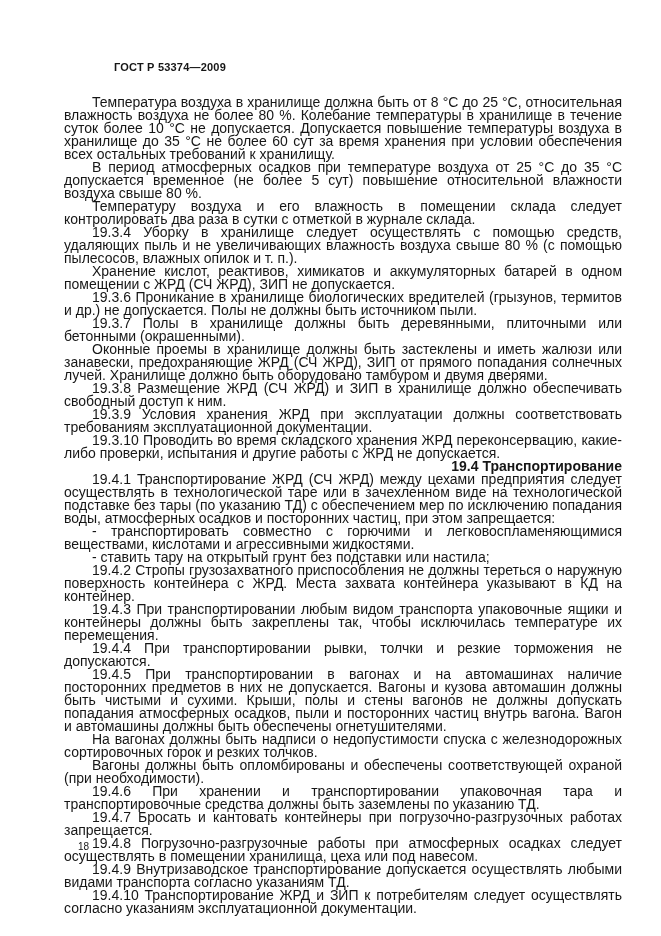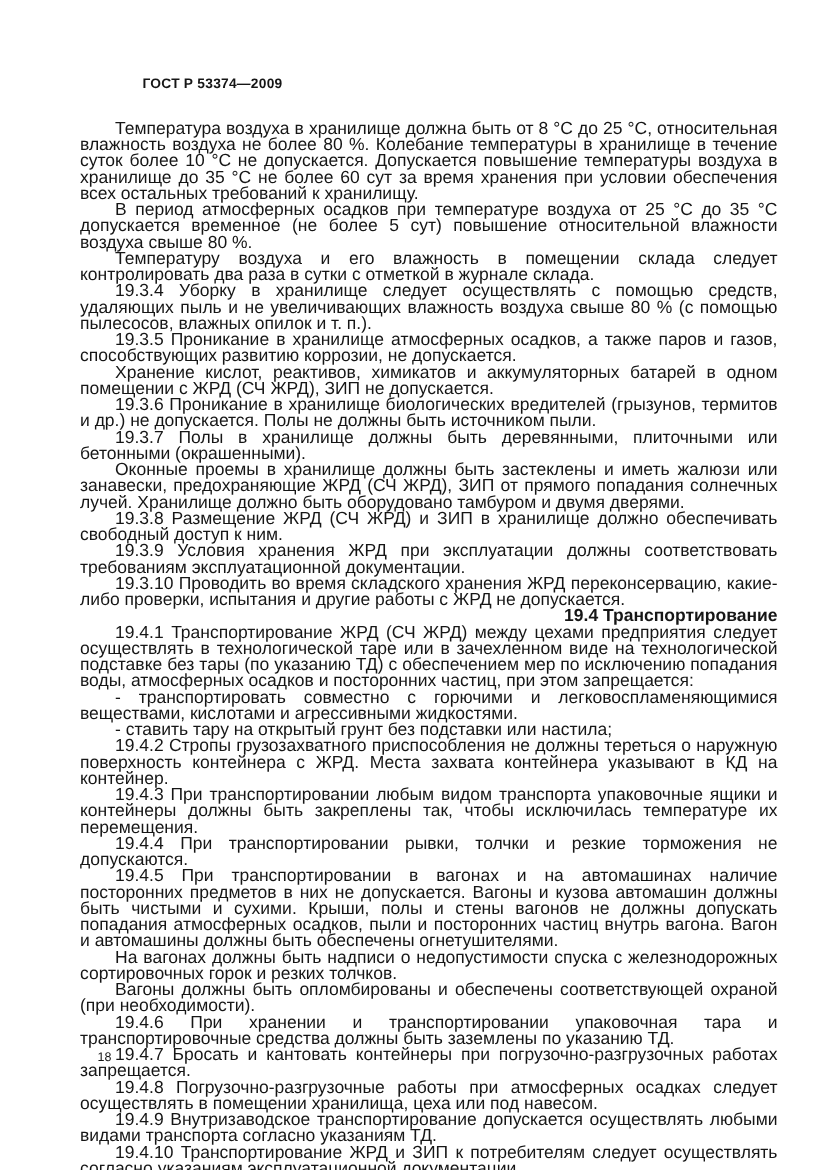--- a/index.html
+++ b/index.html
@@ -56,21 +56,20 @@
 <body>
 
 <div class="page">
   <div class="running-header">ГОСТ Р 53374—2009</div>
 
   <div class="doc-body">
       <p class="para body">Температура воздуха в хранилище должна быть от 8 °С до 25 °С, относительная влажность воздуха не более 80 %. Колебание температуры в хранилище в течение суток более 10 °С не допускается. Допускается повышение температуры воздуха в хранилище до 35 °С не более 60 сут за время хранения при условии обеспечения всех остальных требований к хранилищу.</p>
       <p class="para body">В период атмосферных осадков при температуре воздуха от 25 °С до 35 °С допускается временное (не более 5 сут) повышение относительной влажности воздуха свыше 80 %.</p>
       <p class="para body">Температуру воздуха и его влажность в помещении склада следует контролировать два раза в сутки с отметкой в журнале склада.</p>
       <p class="para body">19.3.4 Уборку в хранилище следует осуществлять с помощью средств, удаляющих пыль и не увеличивающих влажность воздуха свыше 80 % (с помощью пылесосов, влажных опилок и т. п.).</p>
-      <p class="para body">19.3.5 Проникание в хранилище атмосферных осадков, а также паров и газов, способствующих развитию коррозии, не допускается.</p>
       <p class="para body">Хранение кислот, реактивов, химикатов и аккумуляторных батарей в одном помещении с ЖРД (СЧ ЖРД), ЗИП не допускается.</p>
       <p class="para body">19.3.6 Проникание в хранилище биологических вредителей (грызунов, термитов и др.) не допускается. Полы не должны быть источником пыли.</p>
       <p class="para body">19.3.7 Полы в хранилище должны быть деревянными, плиточными или бетонными (окрашенными).</p>
       <p class="para body">Оконные проемы в хранилище должны быть застеклены и иметь жалюзи или занавески, предохраняющие ЖРД (СЧ ЖРД), ЗИП от прямого попадания солнечных лучей. Хранилище должно быть оборудовано тамбуром и двумя дверями.</p>
       <p class="para body">19.3.8 Размещение ЖРД (СЧ ЖРД) и ЗИП в хранилище должно обеспечивать свободный доступ к ним.</p>
       <p class="para body">19.3.9 Условия хранения ЖРД при эксплуатации должны соответствовать требованиям эксплуатационной документации.</p>
       <p class="para body">19.3.10 Проводить во время складского хранения ЖРД переконсервацию, какие-либо проверки, испытания и другие работы с ЖРД не допускается.</p>
       <p class="para heading">19.4 Транспортирование</p>
       <p class="para body">19.4.1 Транспортирование ЖРД (СЧ ЖРД) между цехами предприятия следует осуществлять в технологической таре или в зачехленном виде на технологической подставке без тары (по указанию ТД) с обеспечением мер по исключению попадания воды, атмосферных осадков и посторонних частиц, при этом запрещается:</p>
       <p class="para list">- транспортировать совместно с горючими и легковоспламеняющимися веществами, кислотами и агрессивными жидкостями.</p>

